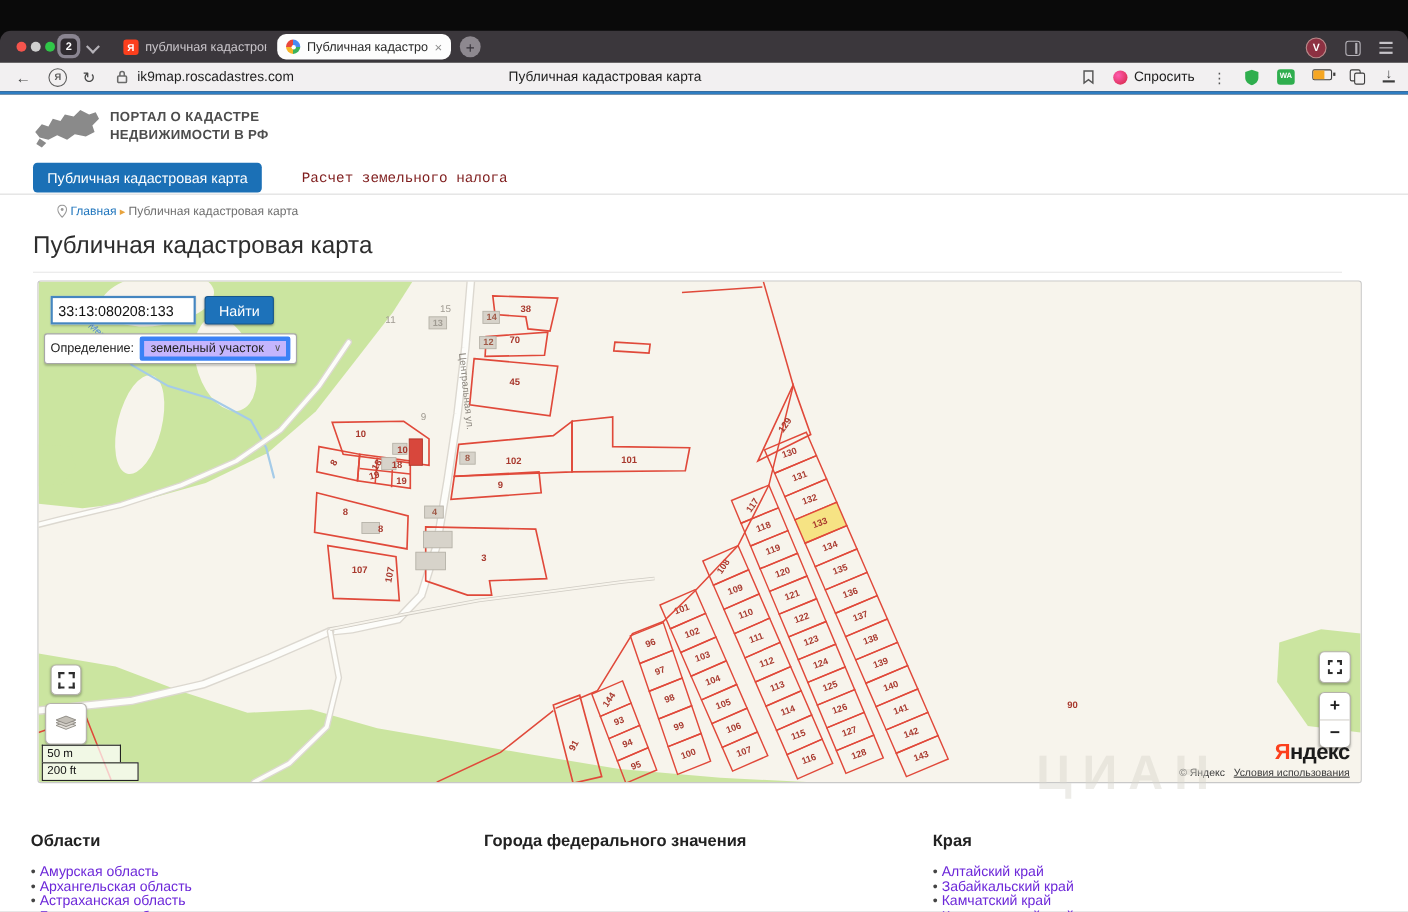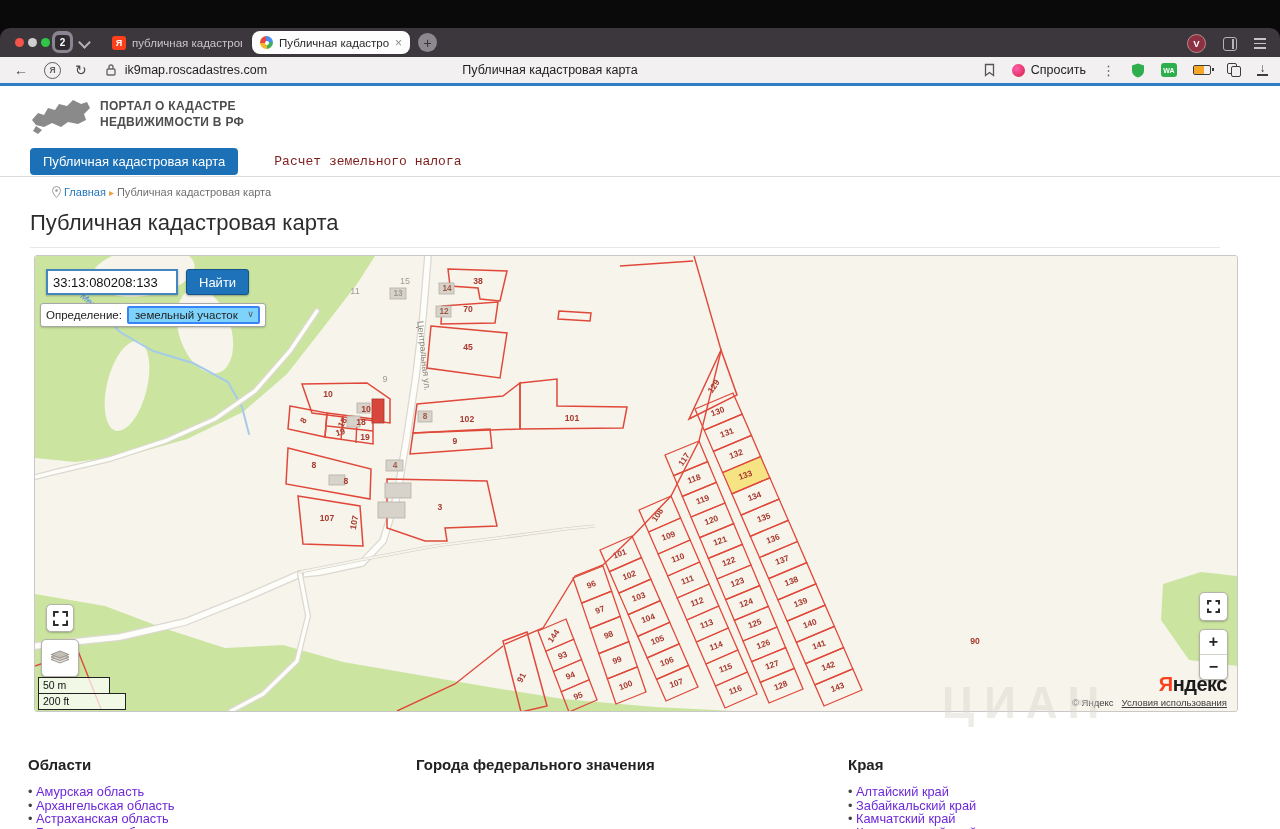--- a/index.html
+++ b/index.html
@@ -23,21 +23,21 @@
   .vlogo{width:17px;height:17px;border-radius:50%;background:#8d3142;border:1px solid #b98b8b;color:#fff;font-size:9.5px;font-weight:bold;display:flex;align-items:center;justify-content:center;}
   .panelic{width:12px;height:12px;border:1.6px solid #b5b2b8;border-radius:3px;position:relative;}
   .panelic:after{content:"";position:absolute;right:2px;top:1px;bottom:1px;width:2.5px;background:#b5b2b8;}
   .burger{display:flex;flex-direction:column;gap:2.6px;}
   .burger i{display:block;width:12px;height:1.7px;background:#c7c4c9;}
   .addr{position:absolute;top:57px;left:0;width:1280px;height:26px;background:#f2f0f1;display:flex;align-items:center;}
   .aico{color:#474747;font-size:14px;margin-left:14px;}
   .yacirc{width:15px;height:15px;border-radius:50%;border:1.4px solid #5d5d5d;color:#5d5d5d;font-size:8.5px;font-weight:bold;display:flex;align-items:center;justify-content:center;margin-left:16px;}
   .urltxt{font-size:12.5px;color:#1f1f1f;margin-left:8px;}
   .centitle{position:absolute;left:420px;width:260px;text-align:center;font-size:12.5px;color:#1e1e1e;}
-  .addr-right{position:absolute;right:12px;display:flex;align-items:center;gap:16px;}
+  .addr-right{position:absolute;right:12px;display:flex;gap:16px;}
   .askbtn{display:flex;align-items:center;gap:6px;font-size:12.5px;color:#222;}
   .askic{width:13px;height:13px;border-radius:50%;background:radial-gradient(circle at 35% 35%,#ff5bb0,#d2233c);}
   .dots3{color:#555;font-size:13px;letter-spacing:0;}
   .wabadge{width:16px;height:14px;background:#2fae4e;border-radius:3px;color:#fff;font-size:7px;font-weight:bold;display:flex;align-items:center;justify-content:center;}
   .battery{width:16px;height:8px;border:1.4px solid #3c3c3c;border-radius:2px;position:relative;}
   .battery:before{content:"";position:absolute;left:0;top:0;bottom:0;width:60%;background:#f5a623;}
   .battery:after{content:"";position:absolute;right:-4px;top:2px;width:2px;height:3px;background:#3c3c3c;}
   .pagesic{position:relative;width:14px;height:14px;}
   .pagesic i{position:absolute;width:8px;height:9px;border:1.4px solid #3c3c3c;border-radius:2px;background:#f2f0f1;}
   .pagesic i:first-child{left:0;top:0;}
@@ -59,21 +59,21 @@
   .crumb .cur{color:#6f6f6f;}
   .h1{position:absolute;left:30px;top:124px;font-size:22px;color:#2d2d2d;font-weight:500;}
   .hr1{position:absolute;left:30px;top:161px;width:1190px;height:1px;background:#e8e8e8;}
   
   .map{position:absolute;left:34px;top:169px;width:1204px;height:457px;border:1px solid #c8c8c8;border-radius:3px;box-sizing:border-box;background:#f7f4ec;overflow:hidden;}
   .map svg.base{position:absolute;left:0;top:0;width:100%;height:100%;}
   .searchbox{position:absolute;left:11px;top:13px;display:flex;align-items:center;}
   .searchbox input{width:118px;height:20px;border:2px solid #4586c0;font-size:13px;padding:1px 5px;font-family:"Liberation Sans",sans-serif;color:#111;box-shadow:0 1px 2px rgba(0,0,0,.25);}
   .findbtn{margin-left:8px;height:26px;background:#1d72ba;border:1px solid #15558c;border-radius:3px;color:#fff;font-size:13px;padding:0 12px;box-shadow:0 1px 2px rgba(0,0,0,.3);}
   .defbox{position:absolute;left:5px;top:47px;background:#fff;border:1px solid #a7a7a7;border-radius:3px;padding:2px 5px;display:flex;align-items:center;gap:5px;font-size:11.5px;color:#222;box-shadow:0 1px 2px rgba(0,0,0,.2);}
-  .defsel{border:2px solid #3b82f6;border-radius:2px;background:#7dd3fc;padding:1px 20px 1px 6px;position:relative;font-size:11.5px;}
+  .defsel{border:4px solid #3b82f6;border-radius:2px;background:#c4b5fd;padding:1px 20px 1px 6px;position:relative;font-size:11.5px;}
   .defsel .v{position:absolute;right:4px;top:1px;color:#555;font-size:9px;}
   .mbtn{position:absolute;background:#fff;border:1px solid #b5b2ac;border-radius:5px;box-shadow:0 1px 2px rgba(0,0,0,.25);display:flex;align-items:center;justify-content:center;}
   .measure{left:11px;top:348px;width:26px;height:26px;}
   .measure i{display:block;width:11px;height:11px;border:2px dashed #2e2e2e;background:#fff;}
   .layers{left:6px;top:383px;width:36px;height:36px;}
   .fullscr{right:9px;top:336px;width:27px;height:27px;}
   .zoomstack{position:absolute;right:9px;top:373px;width:27px;background:#fff;border:1px solid #b5b2ac;border-radius:5px;box-shadow:0 1px 2px rgba(0,0,0,.25);}
   .zoomstack .zb{height:24px;display:flex;align-items:center;justify-content:center;font-size:16px;font-weight:bold;color:#222;}
   .zoomstack .zb:first-child{border-bottom:1px solid #d5d2cc;}
   .scale{position:absolute;left:3px;bottom:1px;font-size:10.5px;color:#111;}
@@ -424,21 +424,21 @@
     <div id="footer-cols">
         <div class="fcol" style="left: 28px;">
           <h3>Области</h3>
           <ul>
             <li><a href="#">Амурская область</a></li>
             <li><a href="#">Архангельская область</a></li>
             <li><a href="#">Астраханская область</a></li>
             <li><a href="#">Белгородская область</a></li>
           </ul>
         </div>
-        <div class="fcol" style="left: 416px;">
+        <div class="fcol" style="left: 440px;">
           <h3>Города федерального значения</h3>
         </div>
         <div class="fcol" style="left: 848px;">
           <h3>Края</h3>
           <ul>
             <li><a href="#">Алтайский край</a></li>
             <li><a href="#">Забайкальский край</a></li>
             <li><a href="#">Камчатский край</a></li>
             <li><a href="#">Краснодарский край</a></li>
           </ul>

